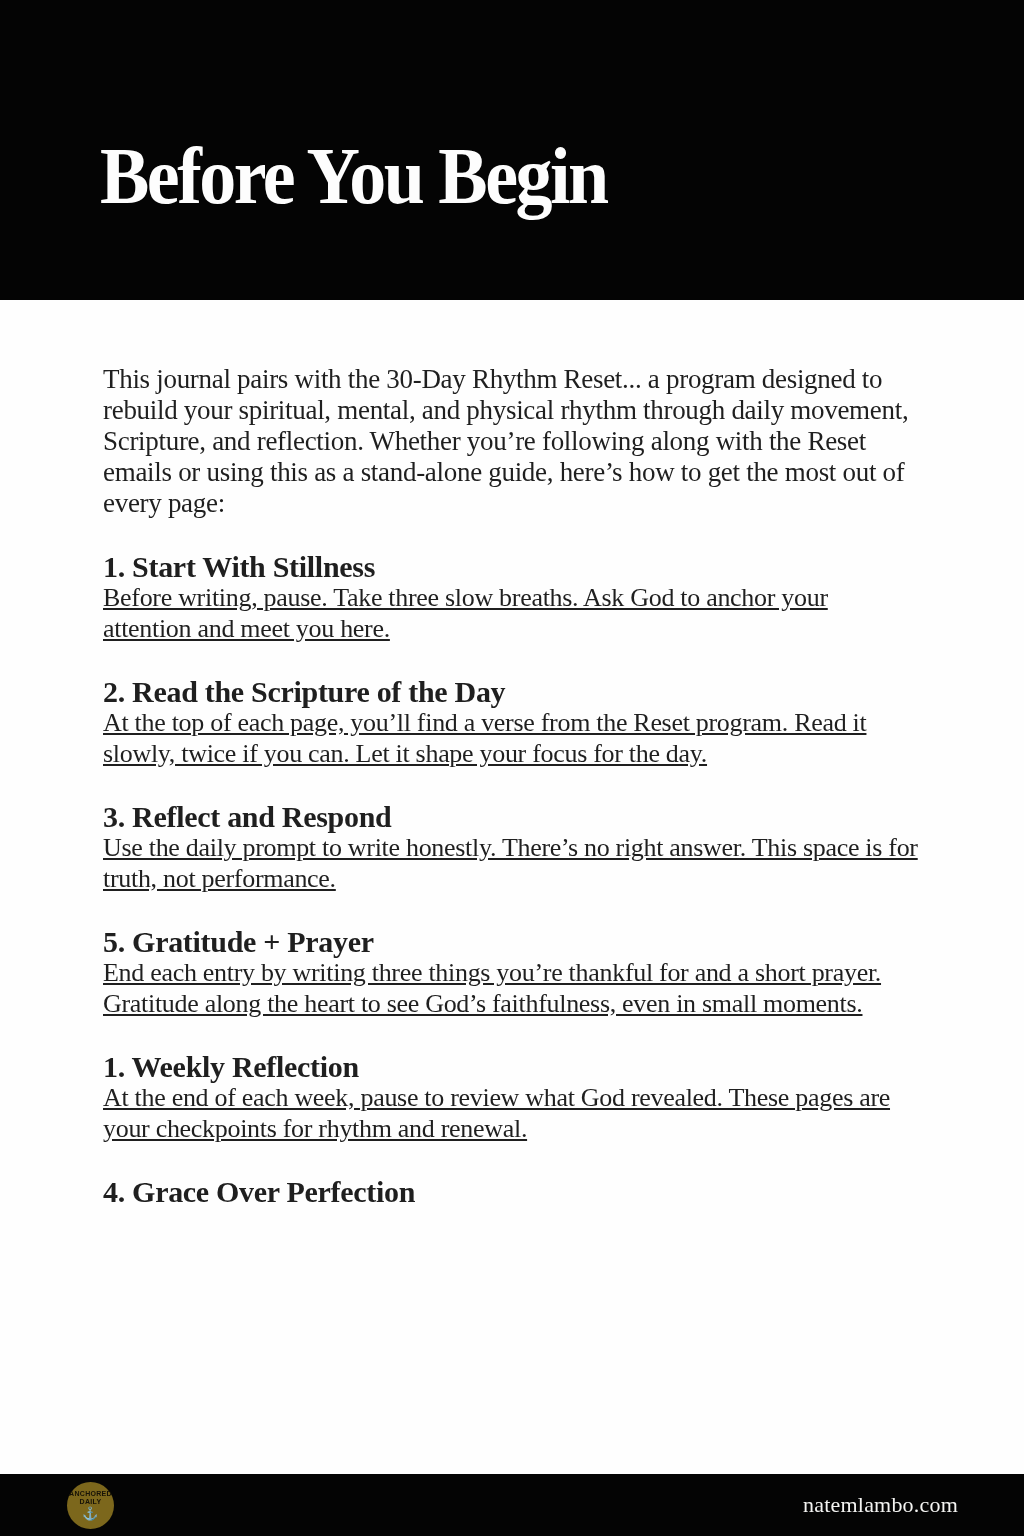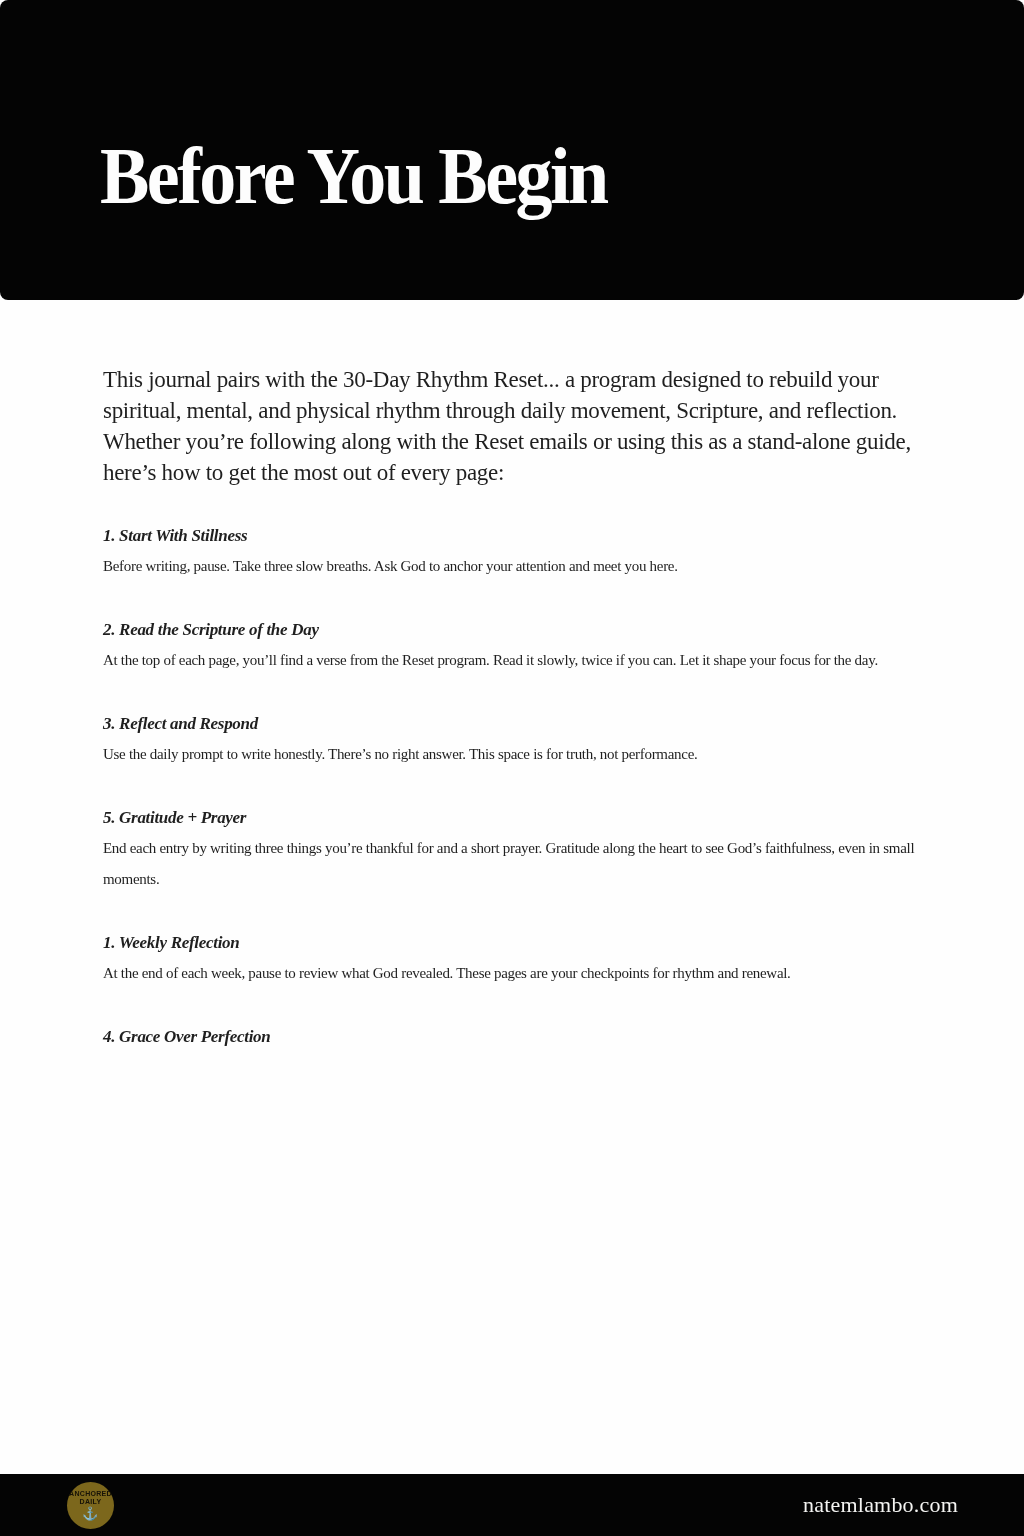--- a/index.html
+++ b/index.html
@@ -17,21 +17,20 @@
     flex-direction: column;
     overflow: hidden;
     font-family: "Liberation Serif", "DejaVu Serif", serif;
   }
   
   .header {
     flex: 0 0 300px;
     background: #040404;
     box-sizing: border-box;
     padding: 138px 0 0 100px;
-    border-radius: 8px;
   }
   .header h1 {
     margin: 0;
     color: #fdfdfd;
     font-size: 74px;
     font-weight: 700;
     letter-spacing: -2.5px;
     line-height: 1;
     transform: scaleY(1.1);
     transform-origin: left center;
@@ -39,38 +38,38 @@
   }
   
   .content {
     flex: 1 1 auto;
     box-sizing: border-box;
     padding: 64px 104px 0 103px;
     color: #1f1f1f;
   }
   .content p {
     margin: 0 0 32px 0;
-    font-size: 23px;
+    font-size: 27px;
     line-height: 31px;
     letter-spacing: -0.3px;
   }
   .section {
     margin: 0 0 32px 0;
   }
   .section .sec-h {
     font-weight: 700;
-    font-size: 17px;
+    font-size: 30px;
     line-height: 31px;
     letter-spacing: -0.3px;
-    font-style: italic;
   }
   .section .sec-b {
-    font-size: 15px;
+    font-size: 26px;
     line-height: 31px;
     letter-spacing: -0.3px;
+    text-decoration: underline;
   }
   
   .footer {
     flex: 0 0 62px;
     background: #040404;
     display: flex;
     align-items: center;
     justify-content: space-between;
     box-sizing: border-box;
     padding: 0 66px 0 67px;

